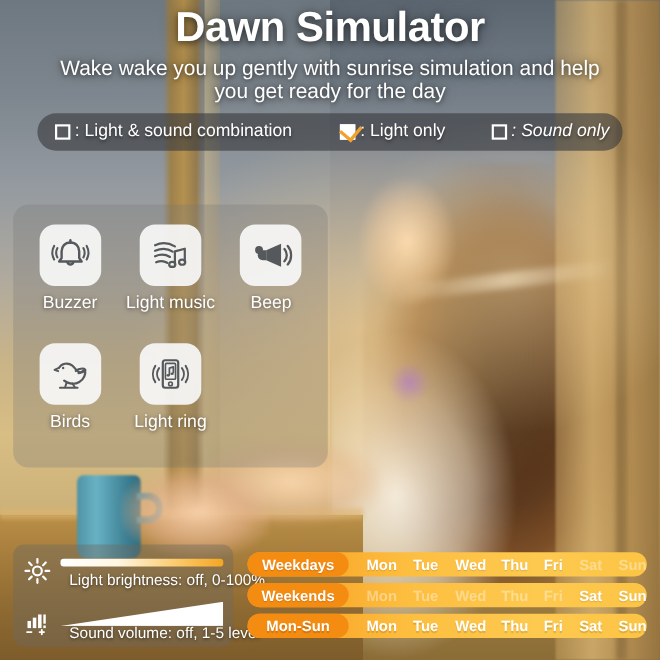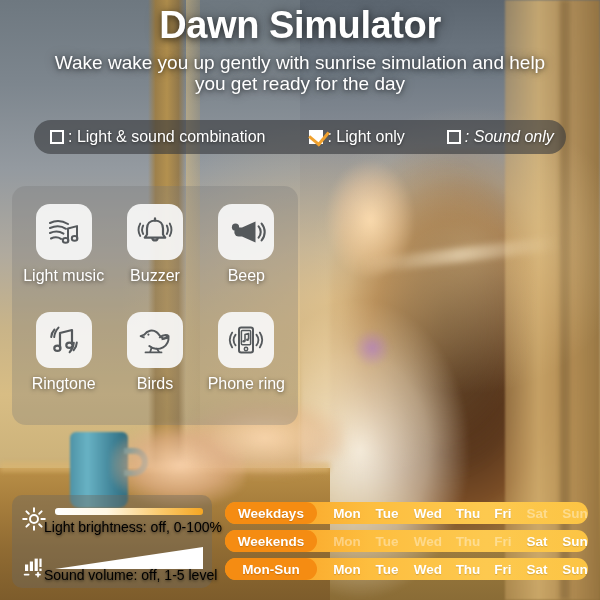--- a/index.html
+++ b/index.html
@@ -152,21 +152,21 @@
   }
   .hero-sub {
     margin-top: 6px;
     font-size: 19px; color: #ffffff; line-height: 1.12;
     text-shadow: 0 1px 5px rgba(0,0,0,0.6), 0 0 12px rgba(0,0,0,0.35);
     padding: 0 48px;
   }
 
   
   .modebar {
-    position: absolute; left: 34px; top: 120px;
+    position: absolute; left: 34px; top: 103px;
     width: 532px; height: 34px;
     background: rgba(56,58,62,0.62);
     border-radius: 17px;
     display: flex; align-items: center;
     z-index: 6;
   }
   .mode-opt {
     display: flex; align-items: center; gap: 2px;
     color: #fff; font-size: 16px;
     text-shadow: 0 1px 3px rgba(0,0,0,0.5);
@@ -244,22 +244,22 @@
     width: 148px; height: 7px; border-radius: 3px;
     background: linear-gradient(to right, #ffffff 0%, #fff6e2 35%, #fbc96a 72%, #f5a623 100%);
   }
   .sbar-vol {
     position: absolute; left: 43px; top: 4px;
     width: 148px; height: 22px;
     background: #ffffff;
     clip-path: polygon(0 100%, 100% 0, 100% 100%);
   }
   .slabel {
-    position: absolute; left: 32px; top: 22px;
-    color: #000000; font-size: 14px;
+    position: absolute; left: 51px; top: 22px;
+    color: #ffffff; font-size: 14px;
     text-shadow: 0 1px 3px rgba(0,0,0,0.6);
     white-space: nowrap;
   }
   .srow.r2 .slabel { top: 24px; }
 
   
   .schedule {
     position: absolute; left: 225px; top: 502px;
     width: 363px; z-index: 6;
   }
@@ -335,74 +335,60 @@
       <span>: Sound only</span>
     </div>
   </div>
 
   <div class="soundpanel">
     <div class="sgrid">
 
       <div class="scell">
         <div class="tile">
           <svg viewBox="0 0 40 40">
+            <path d="M20 8.5c-5 0-8 3.5-8 8v6l-2.2 3.2h20.4L28 22.5v-6c0-4.5-3-8-8-8z" fill="none" stroke="#55595c" stroke-width="2.2" stroke-linejoin="round"></path>
+            <path d="M20 6.4v2.3" stroke="#55595c" stroke-width="2.2" stroke-linecap="round"></path>
+            <path d="M17.3 26.4a2.8 2.8 0 0 0 5.4 0" fill="none" stroke="#55595c" stroke-width="2.2" stroke-linecap="round"></path>
+            <path d="M8.2 13.5a9 9 0 0 0 0 8.5" fill="none" stroke="#55595c" stroke-width="1.9" stroke-linecap="round"></path>
+            <path d="M5.2 11.6a13 13 0 0 0 0 12.3" fill="none" stroke="#55595c" stroke-width="1.9" stroke-linecap="round"></path>
+            <path d="M31.8 13.5a9 9 0 0 1 0 8.5" fill="none" stroke="#55595c" stroke-width="1.9" stroke-linecap="round"></path>
+            <path d="M34.8 11.6a13 13 0 0 1 0 12.3" fill="none" stroke="#55595c" stroke-width="1.9" stroke-linecap="round"></path>
+          </svg>
+        </div>
+        <div class="scap">Buzzer</div>
+      </div>
+
+      <div class="scell">
+        <div class="tile">
+          <svg viewBox="0 0 40 40">
             <path d="M6 11c6-3 13-2 18 1" fill="none" stroke="#55595c" stroke-width="2" stroke-linecap="round"></path>
             <path d="M6 16c6-2.6 12-1.8 16 .8" fill="none" stroke="#55595c" stroke-width="2" stroke-linecap="round"></path>
             <path d="M6 21c5-2.2 10-1.5 13.5.6" fill="none" stroke="#55595c" stroke-width="2" stroke-linecap="round"></path>
             <path d="M7 26.5c4-1.8 7.5-1.2 10 .4" fill="none" stroke="#55595c" stroke-width="2" stroke-linecap="round"></path>
             <path d="M24 28V16.5l9-2.4V26" fill="none" stroke="#55595c" stroke-width="2" stroke-linecap="round" stroke-linejoin="round"></path>
             <ellipse cx="21.6" cy="28.4" rx="2.8" ry="2.3" fill="none" stroke="#55595c" stroke-width="2"></ellipse>
             <ellipse cx="30.6" cy="26.4" rx="2.8" ry="2.3" fill="none" stroke="#55595c" stroke-width="2"></ellipse>
           </svg>
         </div>
         <div class="scap">Light music</div>
-      </div>
-
-      <div class="scell">
-        <div class="tile">
-          <svg viewBox="0 0 40 40">
-            <path d="M20 8.5c-5 0-8 3.5-8 8v6l-2.2 3.2h20.4L28 22.5v-6c0-4.5-3-8-8-8z" fill="none" stroke="#55595c" stroke-width="2.2" stroke-linejoin="round"></path>
-            <path d="M20 6.4v2.3" stroke="#55595c" stroke-width="2.2" stroke-linecap="round"></path>
-            <path d="M17.3 26.4a2.8 2.8 0 0 0 5.4 0" fill="none" stroke="#55595c" stroke-width="2.2" stroke-linecap="round"></path>
-            <path d="M8.2 13.5a9 9 0 0 0 0 8.5" fill="none" stroke="#55595c" stroke-width="1.9" stroke-linecap="round"></path>
-            <path d="M5.2 11.6a13 13 0 0 0 0 12.3" fill="none" stroke="#55595c" stroke-width="1.9" stroke-linecap="round"></path>
-            <path d="M31.8 13.5a9 9 0 0 1 0 8.5" fill="none" stroke="#55595c" stroke-width="1.9" stroke-linecap="round"></path>
-            <path d="M34.8 11.6a13 13 0 0 1 0 12.3" fill="none" stroke="#55595c" stroke-width="1.9" stroke-linecap="round"></path>
-          </svg>
-        </div>
-        <div class="scap">Buzzer</div>
       </div>
 
       <div class="scell">
         <div class="tile">
           <svg viewBox="0 0 40 40">
             <path d="M16 15.5 29.5 9.5v21L16 24.5z" fill="#55595c"></path>
             <path d="M16 15.5h-3.2a4.5 4.5 0 0 0 0 9H16z" fill="#55595c"></path>
             <circle cx="9.5" cy="15.2" r="3.6" fill="#55595c"></circle>
             <path d="M32.6 14.4a8.5 8.5 0 0 1 0 11.2" fill="none" stroke="#55595c" stroke-width="2.1" stroke-linecap="round"></path>
             <path d="M35.6 11.6a13 13 0 0 1 0 16.8" fill="none" stroke="#55595c" stroke-width="2.1" stroke-linecap="round"></path>
           </svg>
         </div>
         <div class="scap">Beep</div>
       </div>
 
-      <div class="scell">
-        <div class="tile">
-          <svg viewBox="0 0 40 40">
-            <path d="M16 28V13l12-3v14" fill="none" stroke="#55595c" stroke-width="2.2" stroke-linecap="round" stroke-linejoin="round"></path>
-            <ellipse cx="13.4" cy="28.3" rx="3.1" ry="2.6" fill="none" stroke="#55595c" stroke-width="2.2"></ellipse>
-            <ellipse cx="25.4" cy="25.3" rx="3.1" ry="2.6" fill="none" stroke="#55595c" stroke-width="2.2"></ellipse>
-            <path d="M10.5 9.5a12 12 0 0 0-3.3 7.6" fill="none" stroke="#55595c" stroke-width="2" stroke-linecap="round"></path>
-            <path d="M14.5 7.6a16 16 0 0 0-4.3 9.5" fill="none" stroke="#55595c" stroke-width="2" stroke-linecap="round"></path>
-            <path d="M29.6 30.2a12 12 0 0 0 3.2-7.6" fill="none" stroke="#55595c" stroke-width="2" stroke-linecap="round"></path>
-            <path d="M25.6 32.2a16 16 0 0 0 4.2-9.4" fill="none" stroke="#55595c" stroke-width="2" stroke-linecap="round"></path>
-          </svg>
-        </div>
-        <div class="scap">Ringtone</div>
-      </div>
 
       <div class="scell">
         <div class="tile">
           <svg viewBox="0 0 40 40">
             <path d="M9.5 14.5c2.5-4.2 8.2-5.2 12-2.4 2.8 2.1 3.6 5.2 6.4 6.2 2.6.9 4.4-.4 5.6-2.2.4 4.6-1.5 9-5.4 11.2-4.4 2.5-10 1.9-13.8-1.2" fill="none" stroke="#55595c" stroke-width="2" stroke-linejoin="round" stroke-linecap="round"></path>
             <path d="M24.2 17.8c2.4-2.2 5.5-3.2 8.4-2.6-1.1 2.4-3.5 4-6 4.2" fill="none" stroke="#55595c" stroke-width="1.8" stroke-linejoin="round"></path>
             <circle cx="13.4" cy="14.6" r="1.1" fill="#55595c"></circle>
             <path d="M9.5 14.5 5.6 16.2l4 1.4" fill="none" stroke="#55595c" stroke-width="1.8" stroke-linejoin="round"></path>
             <path d="M16.6 27.6l-1.4 4.4M21.8 28.4l2.2 3.6" fill="none" stroke="#55595c" stroke-width="1.8" stroke-linecap="round"></path>
             <path d="M10.5 32.4h16" fill="none" stroke="#55595c" stroke-width="1.8" stroke-linecap="round"></path>
@@ -419,21 +405,21 @@
             <circle cx="20" cy="29" r="1.7" fill="none" stroke="#55595c" stroke-width="1.5"></circle>
             <path d="M19 21V14.6l3.6-1v5.6" fill="none" stroke="#55595c" stroke-width="1.6" stroke-linejoin="round"></path>
             <ellipse cx="17.9" cy="21.2" rx="1.5" ry="1.2" fill="#55595c"></ellipse>
             <ellipse cx="21.5" cy="19.8" rx="1.5" ry="1.2" fill="#55595c"></ellipse>
             <path d="M9.6 14.6a9 9 0 0 0 0 10.8" fill="none" stroke="#55595c" stroke-width="1.8" stroke-linecap="round"></path>
             <path d="M6.2 12.6a13.5 13.5 0 0 0 0 14.8" fill="none" stroke="#55595c" stroke-width="1.8" stroke-linecap="round"></path>
             <path d="M30.4 14.6a9 9 0 0 1 0 10.8" fill="none" stroke="#55595c" stroke-width="1.8" stroke-linecap="round"></path>
             <path d="M33.8 12.6a13.5 13.5 0 0 1 0 14.8" fill="none" stroke="#55595c" stroke-width="1.8" stroke-linecap="round"></path>
           </svg>
         </div>
-        <div class="scap">Phone ring</div>
+        <div class="scap">Light ring</div>
       </div>
 
     </div>
   </div>
 
   <div class="sliderpanel">
     <div class="srow r1">
       <div class="sicon">
         <svg viewBox="0 0 26 26">
           <circle cx="13" cy="13" r="4" fill="none" stroke="#ffffff" stroke-width="2"></circle>

